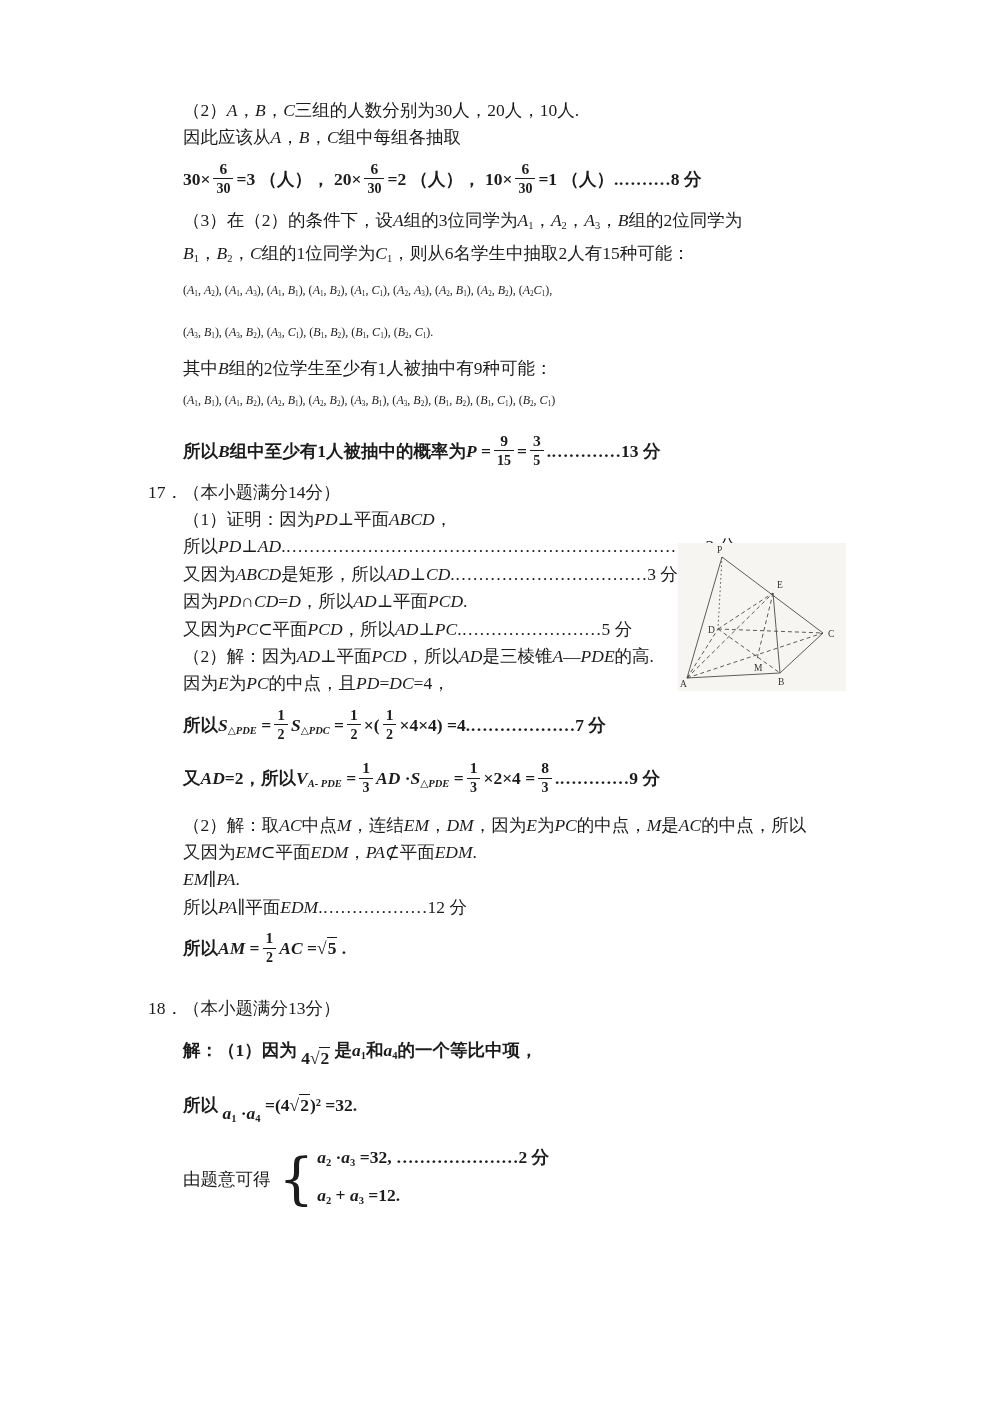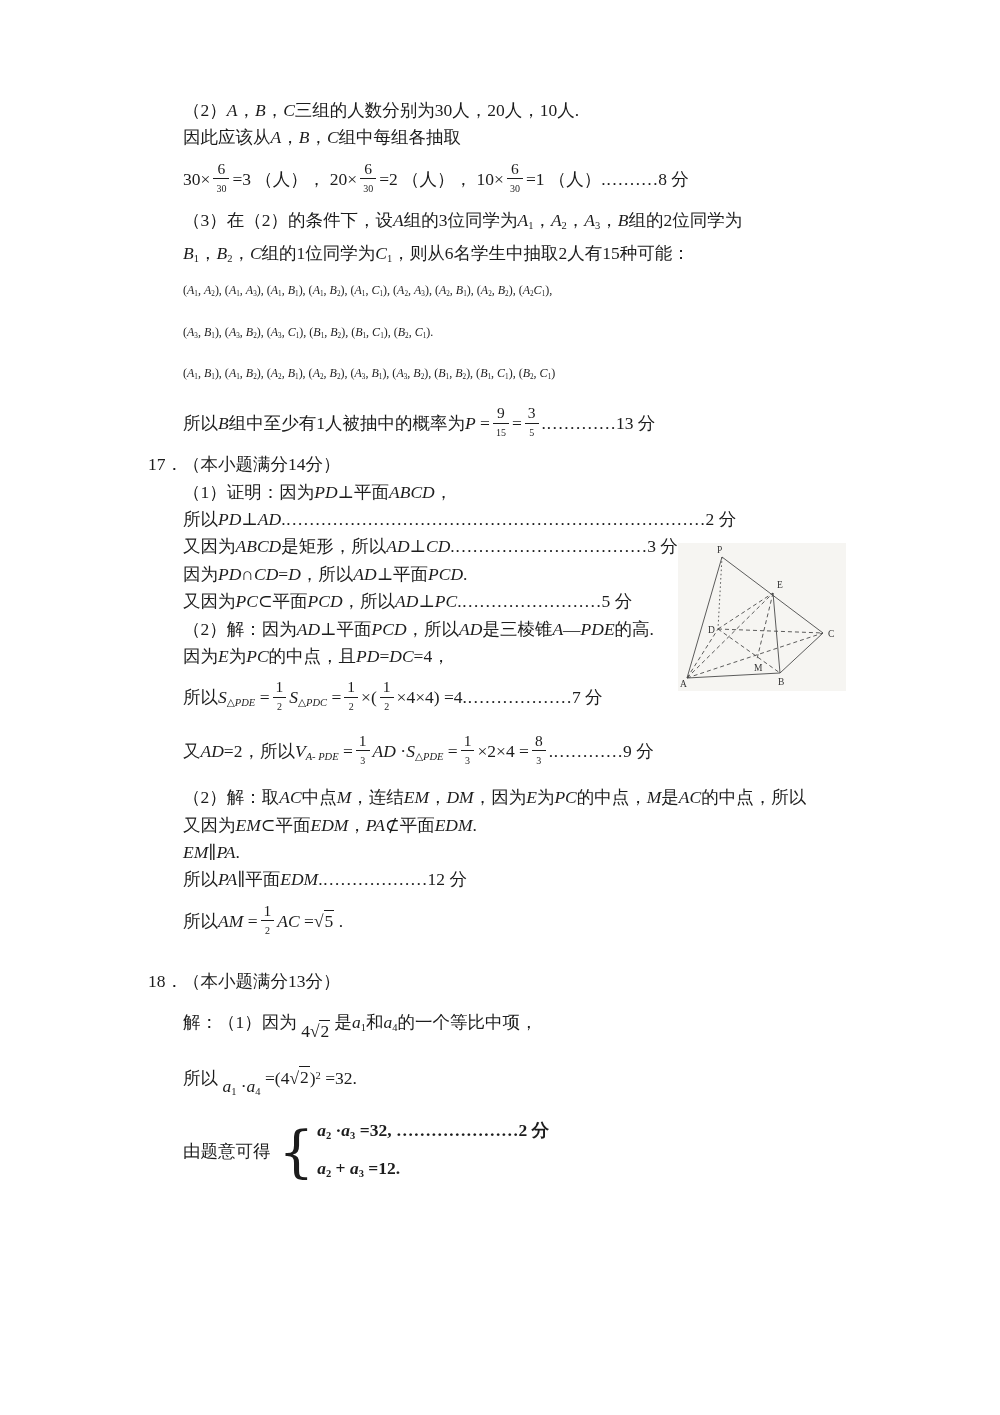--- a/index.html
+++ b/index.html
@@ -15,21 +15,21 @@
     position:absolute; inset:0;
     padding:97px 110px 0 183px;
     box-sizing:border-box;
   }
   .ln {
     white-space:nowrap;
     font-size:17.5px;
     line-height:27.4px;
   }
   .k-pairs { line-height:37px; font-size:12px; }
-  .k-eq { margin:7px 0; line-height:40px; }
+  .k-eq { margin:7px 0; line-height:40px;font-weight:bold; }
   .k-h  { margin-left:-35px; }
   .k-h2 { margin-left:-35px; margin-top:26px; }
   .k-sys { display:flex; align-items:center; margin:10px 0; }
   .sys-brace {
     font-size:56px; line-height:68px; font-weight:400;
     margin:0 3px 0 8px;
     font-family:"DejaVu Serif",serif;
   }
   .sys-rows { display:inline-block; }
   .sys-rows .ln { line-height:33px;font-weight:bold; }
@@ -38,21 +38,21 @@
   sup { font-size:0.6em; vertical-align:0.45em; }
   .frac {
     display:inline-block; vertical-align:middle;
     text-align:center; margin:0 3px; position:relative; top:-2px;
   }
   .frac .fn {
     display:block; padding:0 3px 0.5px 3px;
     border-bottom:1.2px solid currentColor;
     font-size:15.5px; line-height:18px;
   }
-  .frac .fd { display:block; padding:0.5px 3px 0 3px; font-size:10px; line-height:18px; }
+  .frac .fd { display:block; padding:0.5px 3px 0 3px; font-size:14px; line-height:18px; }
   .sq { white-space:nowrap; }
   .sq .ri { border-top:1.2px solid currentColor; padding:0 1px; }
   .low { position:relative; top:0.48em; display:inline-block; }
   #fig {
     position:absolute; left:678px; top:543px;
     width:168px; height:148px;
     background:#f6f5f2;
   }
   #fig svg { display:block; width:100%; height:100%; }
   #fig line { stroke:#4a4a4a; stroke-width:0.9; fill:none; }
@@ -67,20 +67,21 @@
 <body>
 
 <div id="doc">
     <div class="ln k-t">（2）<i>A</i>，<i>B</i>，<i>C</i>三组的人数分别为30人，20人，10人.</div>
     <div class="ln k-t">因此应该从<i>A</i>，<i>B</i>，<i>C</i>组中每组各抽取</div>
     <div class="ln k-eq">30×<span class="frac"><span class="fn">6</span><span class="fd">30</span></span>=3 （人）， 20×<span class="frac"><span class="fn">6</span><span class="fd">30</span></span>=2 （人）， 10×<span class="frac"><span class="fn">6</span><span class="fd">30</span></span>=1 （人）.………8 分</div>
     <div class="ln k-t">（3）在（2）的条件下，设<i>A</i>组的3位同学为<i>A</i><sub>1</sub>，<i>A</i><sub>2</sub>，<i>A</i><sub>3</sub>，<i>B</i>组的2位同学为</div>
     <div class="ln k-t"><i>B</i><sub>1</sub>，<i>B</i><sub>2</sub>，<i>C</i>组的1位同学为<i>C</i><sub>1</sub>，则从6名学生中抽取2人有15种可能：</div>
     <div class="ln k-pairs">(<i>A</i><sub>1</sub>, <i>A</i><sub>2</sub>), (<i>A</i><sub>1</sub>, <i>A</i><sub>3</sub>), (<i>A</i><sub>1</sub>, <i>B</i><sub>1</sub>), (<i>A</i><sub>1</sub>, <i>B</i><sub>2</sub>), (<i>A</i><sub>1</sub>, <i>C</i><sub>1</sub>), (<i>A</i><sub>2</sub>, <i>A</i><sub>3</sub>), (<i>A</i><sub>2</sub>, <i>B</i><sub>1</sub>), (<i>A</i><sub>2</sub>, <i>B</i><sub>2</sub>), (<i>A</i><sub>2</sub><i>C</i><sub>1</sub>),</div>
     <div class="ln k-pairs">(<i>A</i><sub>3</sub>, <i>B</i><sub>1</sub>), (<i>A</i><sub>3</sub>, <i>B</i><sub>2</sub>), (<i>A</i><sub>3</sub>, <i>C</i><sub>1</sub>), (<i>B</i><sub>1</sub>, <i>B</i><sub>2</sub>), (<i>B</i><sub>1</sub>, <i>C</i><sub>1</sub>), (<i>B</i><sub>2</sub>, <i>C</i><sub>1</sub>).</div>
+    <div class="ln k-t">其中<i>B</i>组的2位学生至少有1人被抽中有9种可能：</div>
     <div class="ln k-pairs">(<i>A</i><sub>1</sub>, <i>B</i><sub>1</sub>), (<i>A</i><sub>1</sub>, <i>B</i><sub>2</sub>), (<i>A</i><sub>2</sub>, <i>B</i><sub>1</sub>), (<i>A</i><sub>2</sub>, <i>B</i><sub>2</sub>), (<i>A</i><sub>3</sub>, <i>B</i><sub>1</sub>), (<i>A</i><sub>3</sub>, <i>B</i><sub>2</sub>), (<i>B</i><sub>1</sub>, <i>B</i><sub>2</sub>), (<i>B</i><sub>1</sub>, <i>C</i><sub>1</sub>), (<i>B</i><sub>2</sub>, <i>C</i><sub>1</sub>)</div>
     <div class="ln k-eq">所以<i>B</i>组中至少有1人被抽中的概率为<i>P</i> =<span class="frac"><span class="fn">9</span><span class="fd">15</span></span>=<span class="frac"><span class="fn">3</span><span class="fd">5</span></span>.…………13 分</div>
     <div class="ln k-h">17．（本小题满分14分）</div>
     <div class="ln k-t">（1）证明：因为<i>PD</i>⊥平面<i>ABCD</i>，</div>
     <div class="ln k-t">所以<i>PD</i>⊥<i>AD</i>.………………………………………………………………2 分</div>
     <div class="ln k-t">又因为<i>ABCD</i>是矩形，所以<i>AD</i>⊥<i>CD</i>.……………………………3 分</div>
     <div class="ln k-t">因为<i>PD</i>∩<i>CD</i>=<i>D</i>，所以<i>AD</i>⊥平面<i>PCD</i>.</div>
     <div class="ln k-t">又因为<i>PC</i>⊂平面<i>PCD</i>，所以<i>AD</i>⊥<i>PC</i>.……………………5 分</div>
     <div class="ln k-t">（2）解：因为<i>AD</i>⊥平面<i>PCD</i>，所以<i>AD</i>是三棱锥<i>A</i>—<i>PDE</i>的高.</div>
     <div class="ln k-t">因为<i>E</i>为<i>PC</i>的中点，且<i>PD</i>=<i>DC</i>=4，</div>

